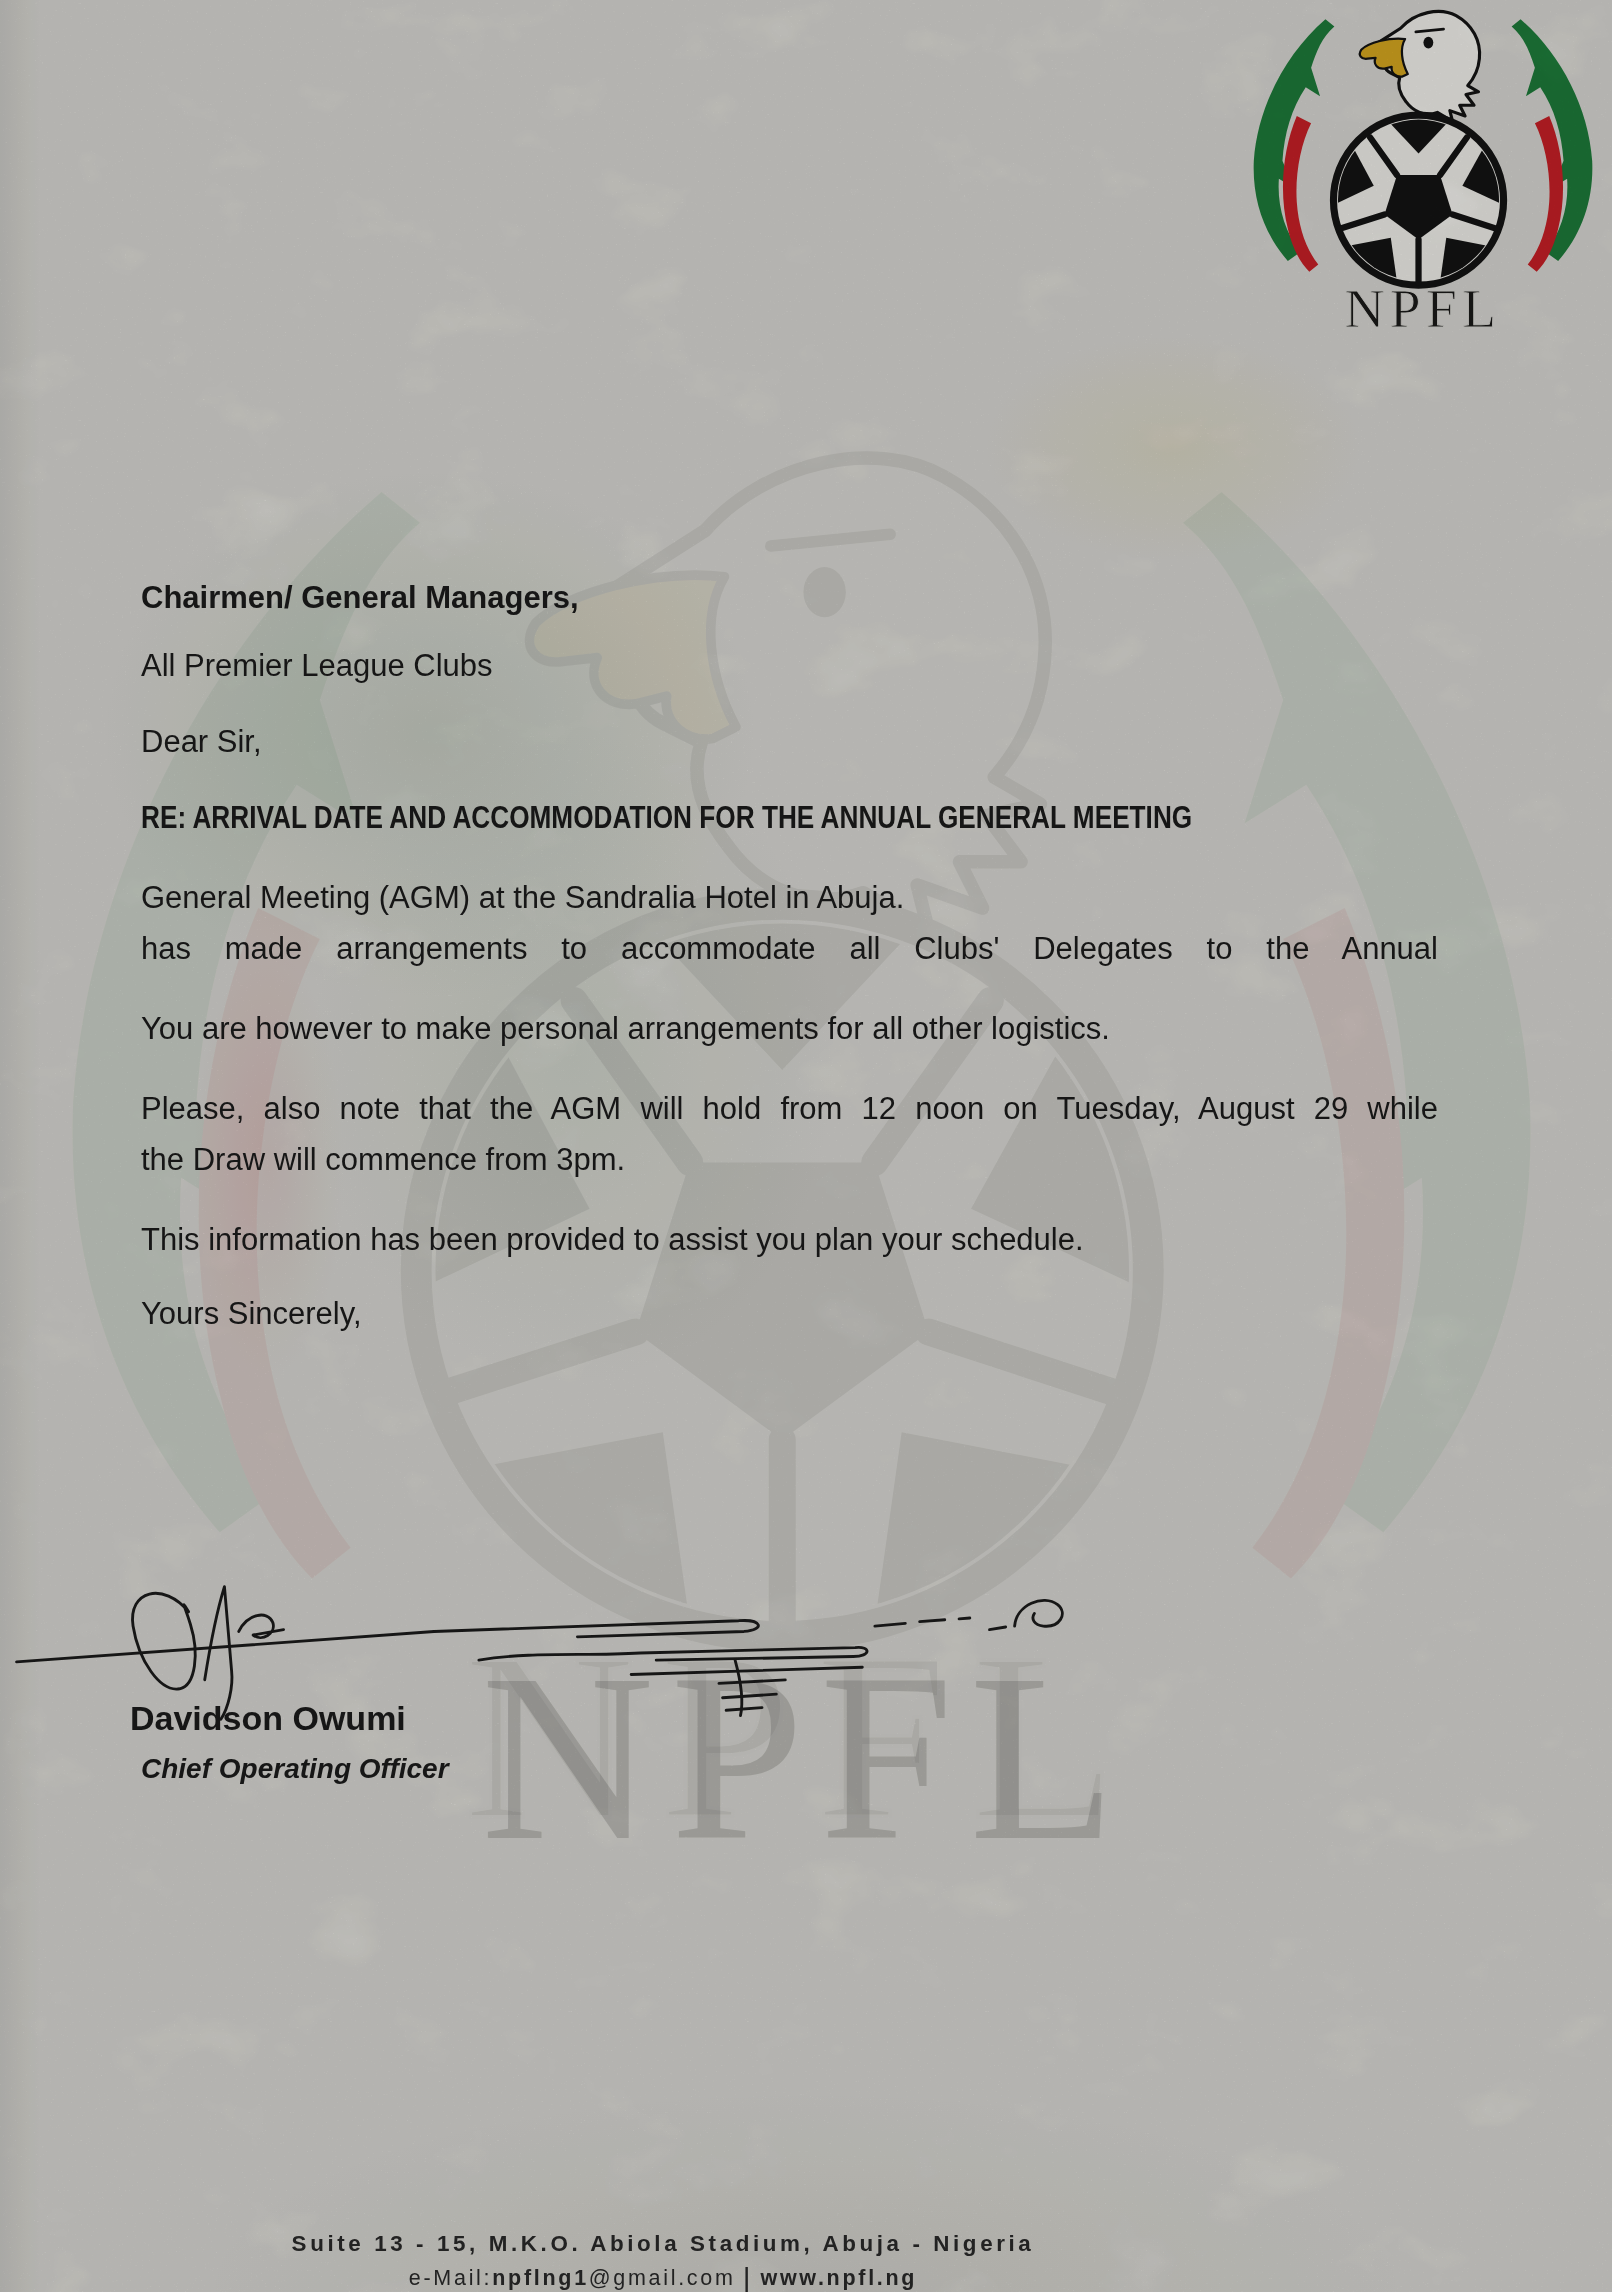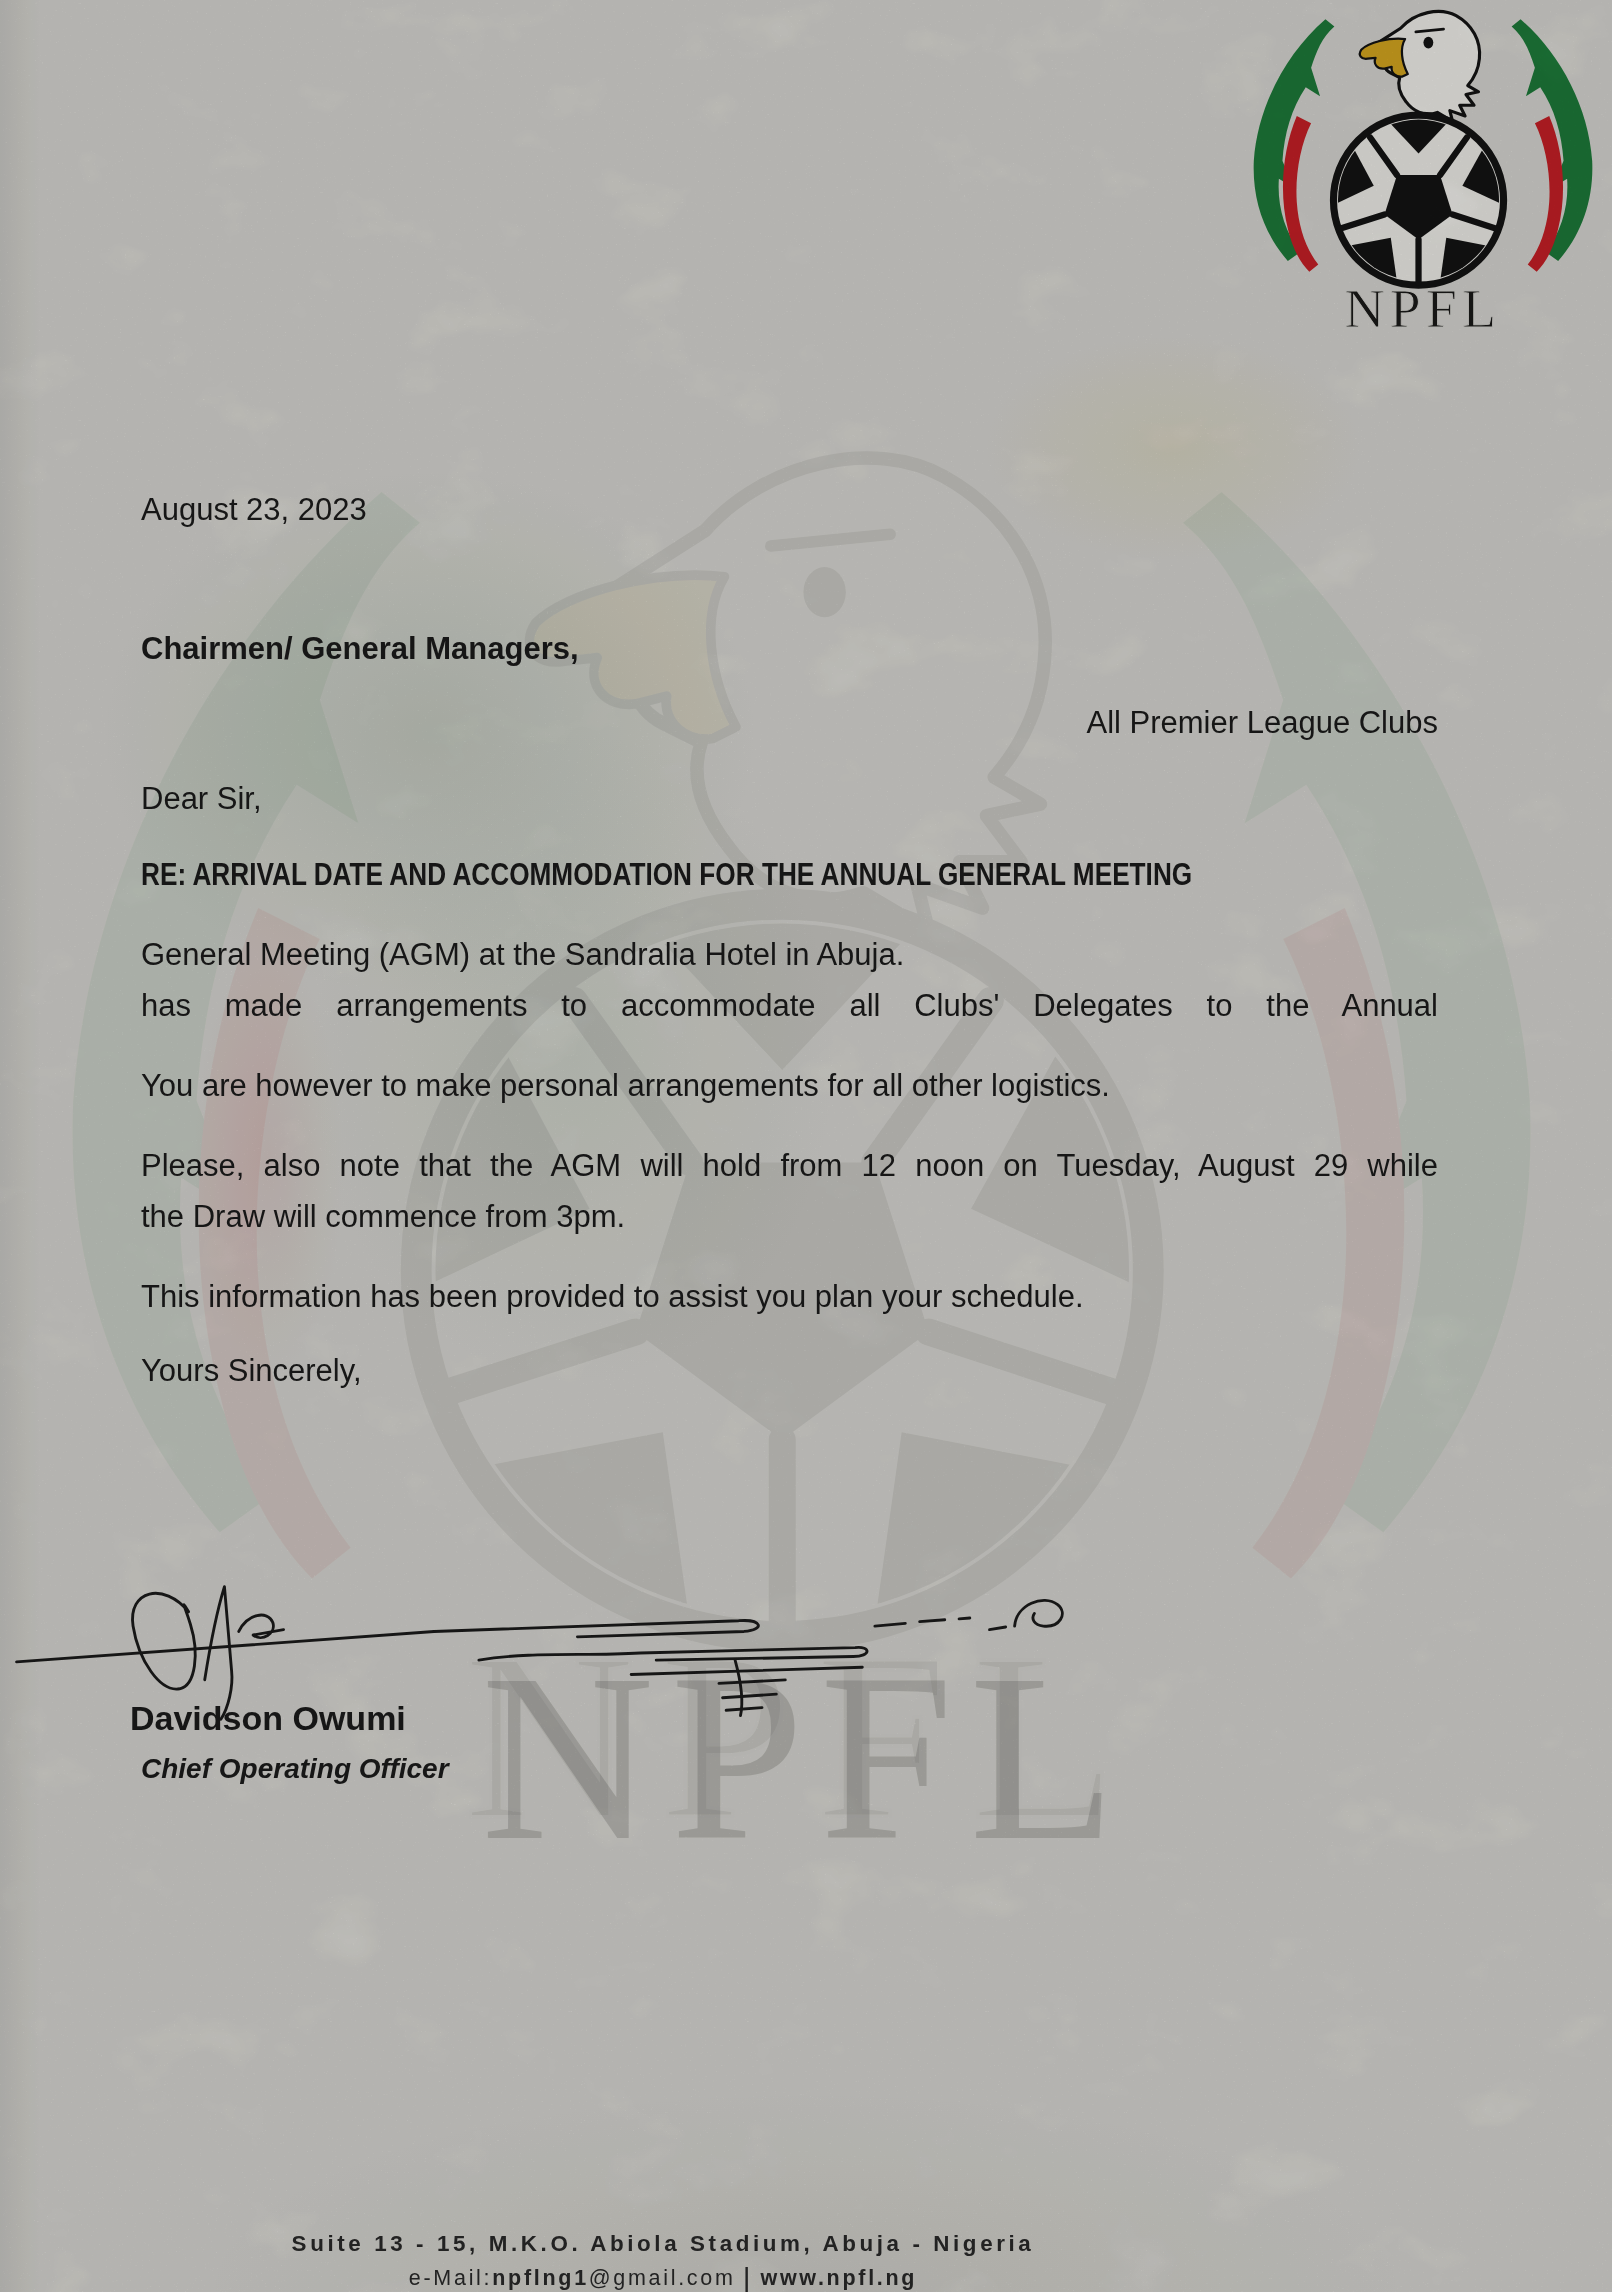--- a/index.html
+++ b/index.html
@@ -44,21 +44,21 @@
     position:absolute; left:1243px; top:5.4px;
     width:360px; height:333px;
   }
   .logo svg { width:100%; height:100%; }
 
   .content {
     position:absolute; left:141px; top:484px; width:1297px;
     font-size:31px; line-height:51px;
   }
   .recipient1 { margin-top:88px; font-weight:bold; }
-  .recipient2 { margin-top:23px;text-align:right; }
+  .recipient2 { margin-top:17px; }
   .salutation { margin-top:25px; }
   .subject    { margin-top:25px; font-weight:bold; white-space:nowrap; }
   .subject span { display:inline-block; transform:scaleX(0.845); transform-origin:left center; }
   .para { margin-top:29px; }
   .jline { display:block; text-align:justify; text-align-last:justify; }
   .jline.last { text-align:justify; text-align-last:left; }
   .closing { margin-top:23px; }
 
   .sig-svg { position:absolute; left:13.4px; top:1574px; width:1093px; height:157px; }
   .sig-name  { position:absolute; left:130px; top:1693px; font-size:34px; font-weight:bold; line-height:51px; }
@@ -141,21 +141,20 @@
   </div>
   <div class="wm-text">NPFL</div>
 
   <div class="logo">
     <svg viewBox="0 0 402 372">
         <use href="#npflLogo"></use>
       </svg>
   </div>
 
   <div class="content">
-    <div class="block-date">August 23, 2023</div>
     <div class="recipient1">Chairmen/ General Managers,</div>
     <div class="recipient2">All Premier League Clubs</div>
     <div class="salutation">Dear Sir,</div>
     <div class="subject"><span>RE: ARRIVAL DATE AND ACCOMMODATION FOR THE ANNUAL GENERAL MEETING</span></div>
 
     <p class="para">
       <span class="jline last">General Meeting (AGM) at the Sandralia Hotel in Abuja.</span>
       <span class="jline">has made arrangements to accommodate all Clubs' Delegates to the Annual</span>
     </p>
     <p class="para">

